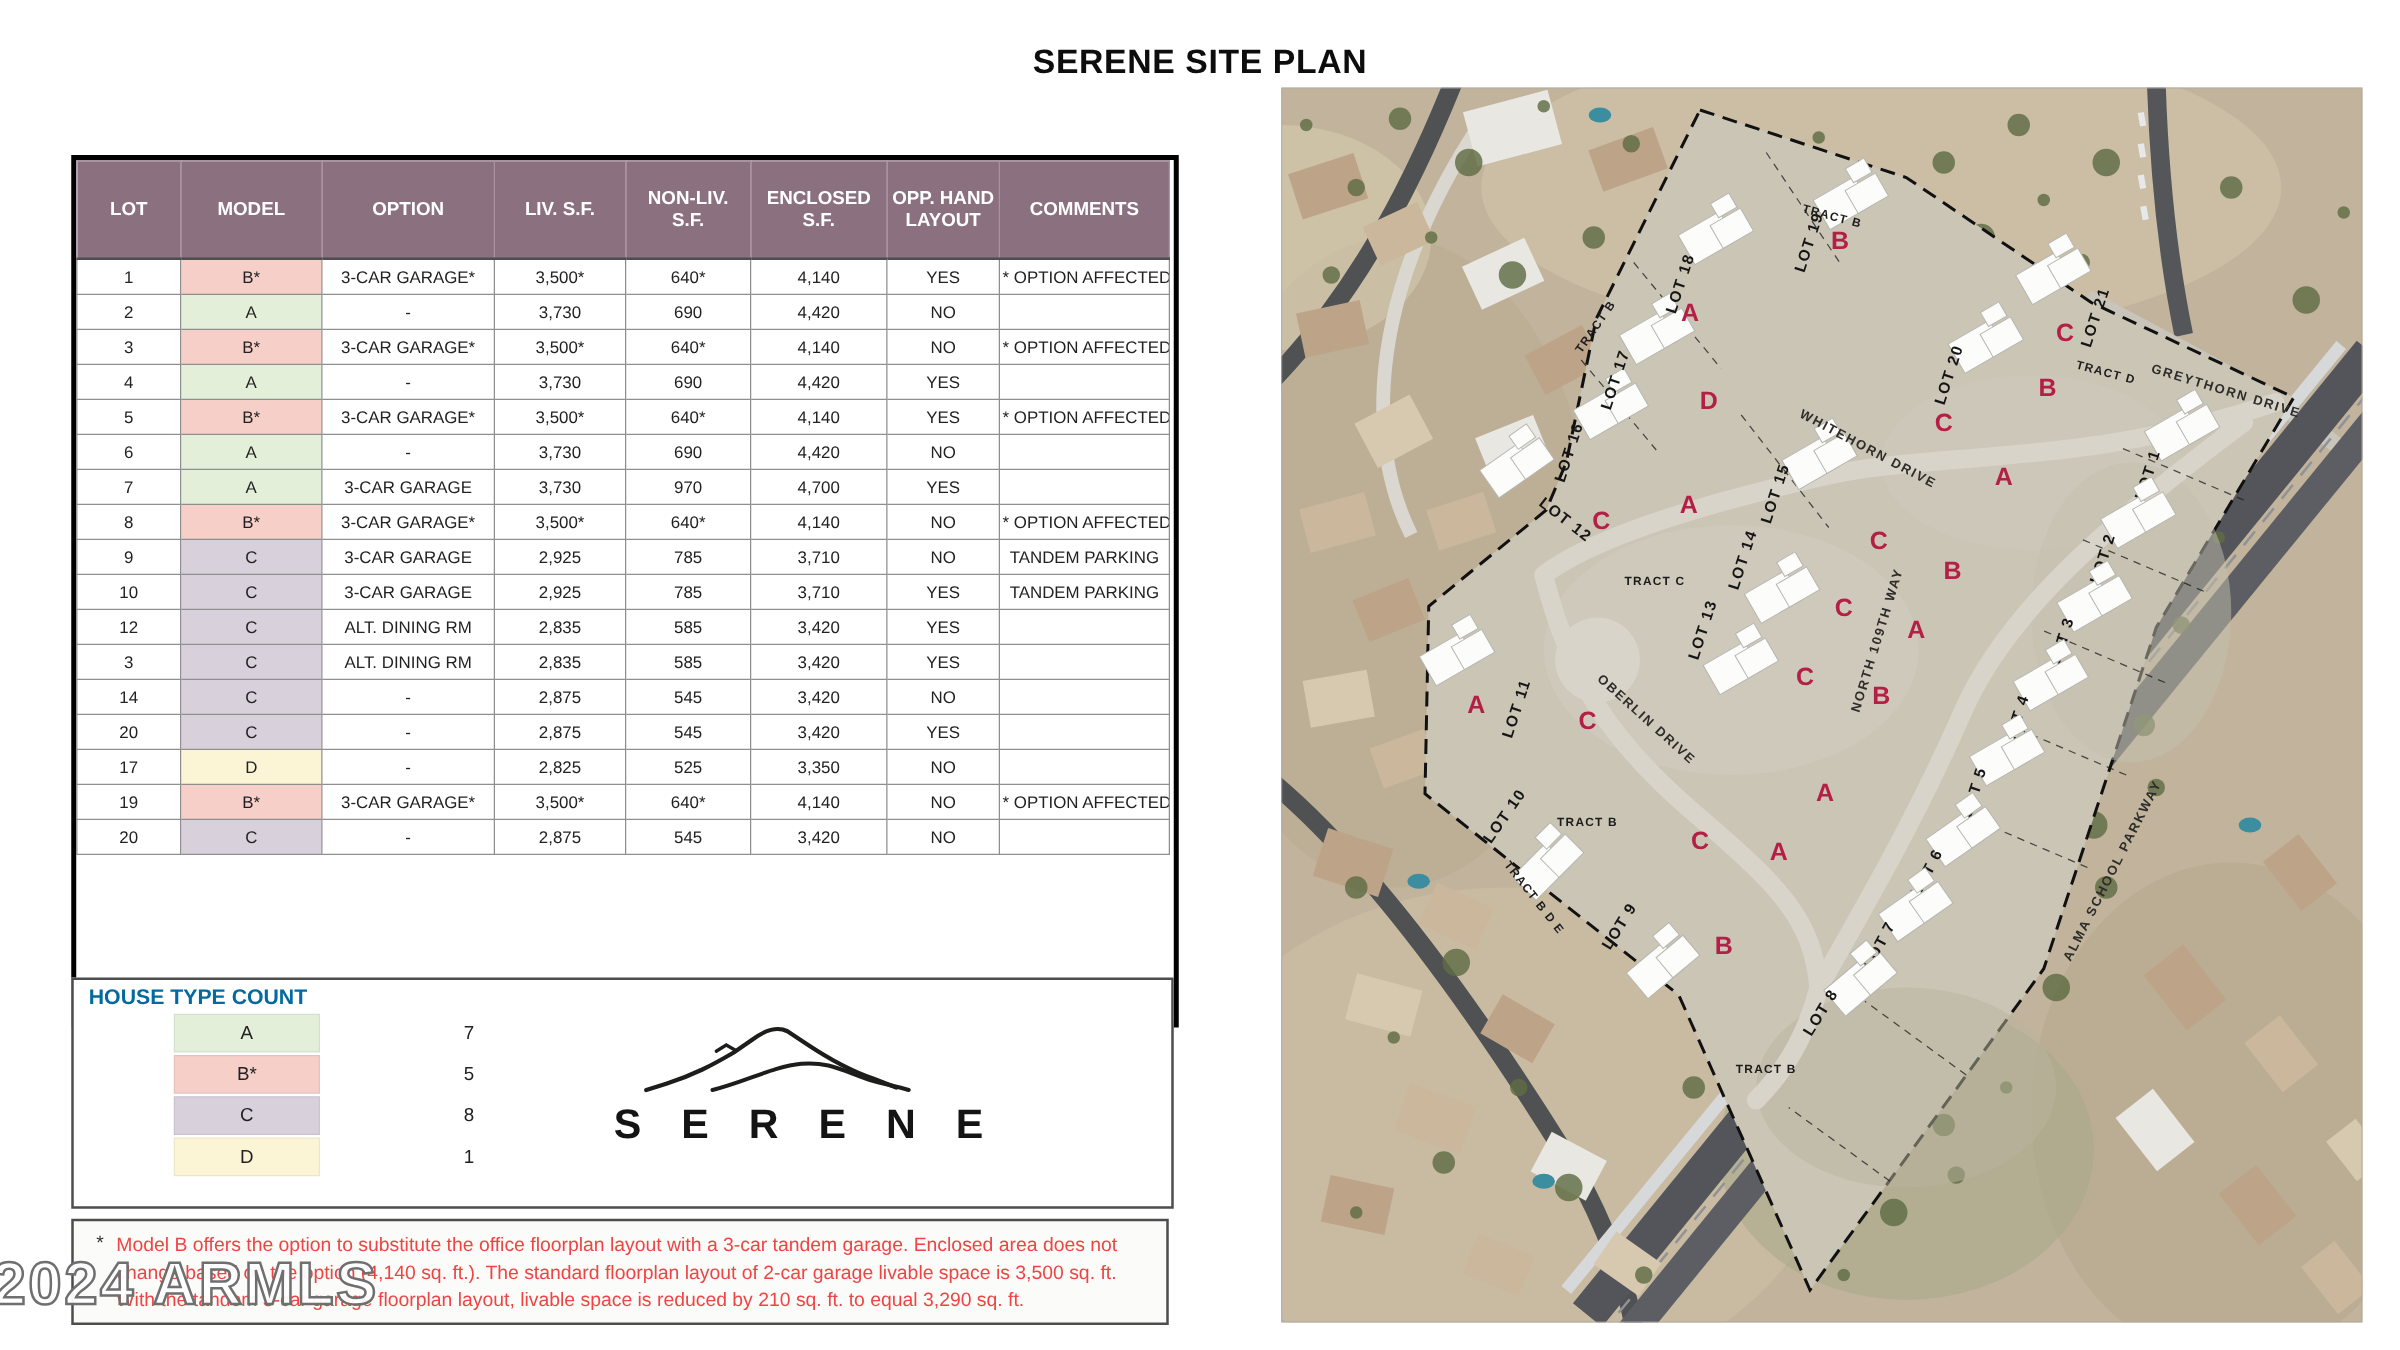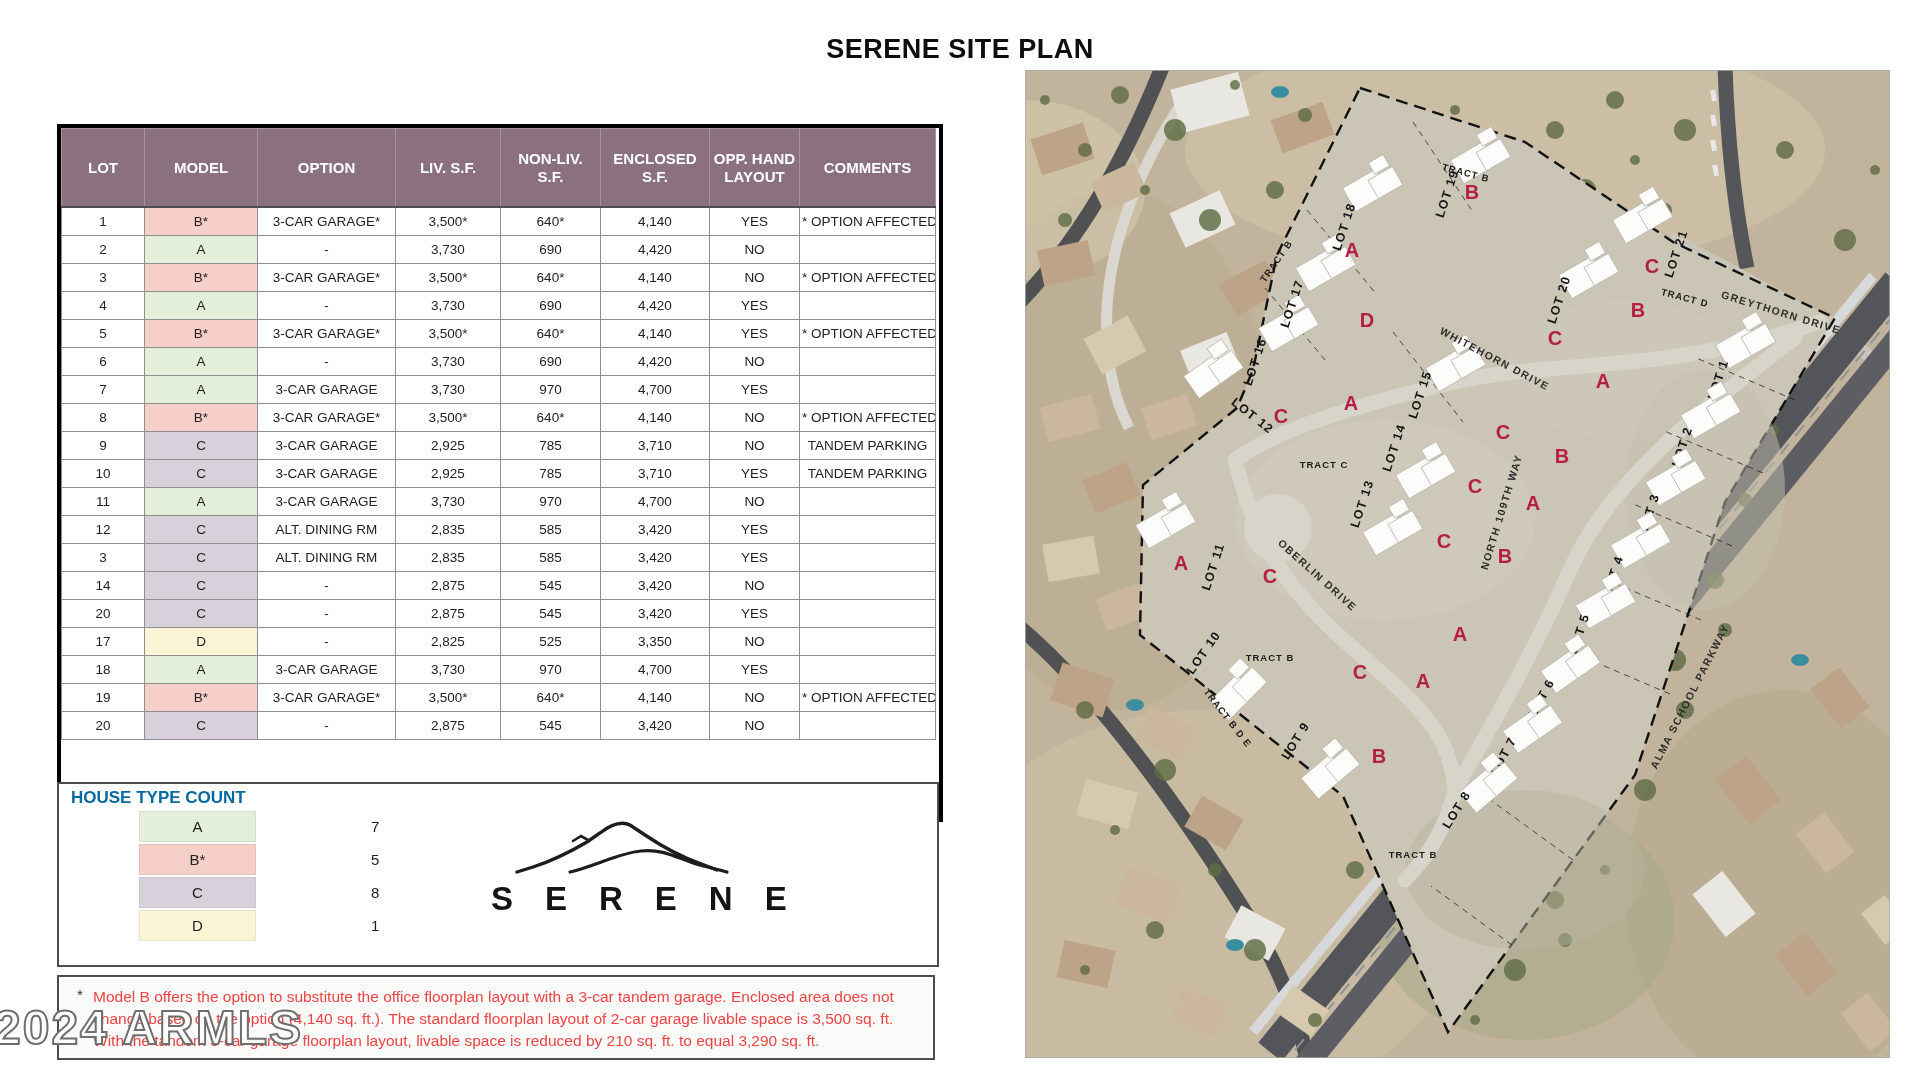--- a/index.html
+++ b/index.html
@@ -187,30 +187,20 @@
           <td>10</td>
           <td class="m-c">C</td>
           <td>3-CAR GARAGE</td>
           <td>2,925</td>
           <td>785</td>
           <td>3,710</td>
           <td>YES</td>
           <td>TANDEM PARKING</td>
         </tr>
         <tr>
-          <td>11</td>
-          <td class="m-a">A</td>
-          <td>3-CAR GARAGE</td>
-          <td>3,730</td>
-          <td>970</td>
-          <td>4,700</td>
-          <td>NO</td>
-          <td></td>
-        </tr>
-        <tr>
           <td>12</td>
           <td class="m-c">C</td>
           <td>ALT. DINING RM</td>
           <td>2,835</td>
           <td>585</td>
           <td>3,420</td>
           <td>YES</td>
           <td></td>
         </tr>
         <tr>
@@ -244,30 +234,20 @@
           <td></td>
         </tr>
         <tr>
           <td>17</td>
           <td class="m-d">D</td>
           <td>-</td>
           <td>2,825</td>
           <td>525</td>
           <td>3,350</td>
           <td>NO</td>
-          <td></td>
-        </tr>
-        <tr>
-          <td>18</td>
-          <td class="m-a">A</td>
-          <td>3-CAR GARAGE</td>
-          <td>3,730</td>
-          <td>970</td>
-          <td>4,700</td>
-          <td>YES</td>
           <td></td>
         </tr>
         <tr>
           <td>19</td>
           <td class="m-b">B*</td>
           <td>3-CAR GARAGE*</td>
           <td>3,500*</td>
           <td>640*</td>
           <td>4,140</td>
           <td>NO</td>

